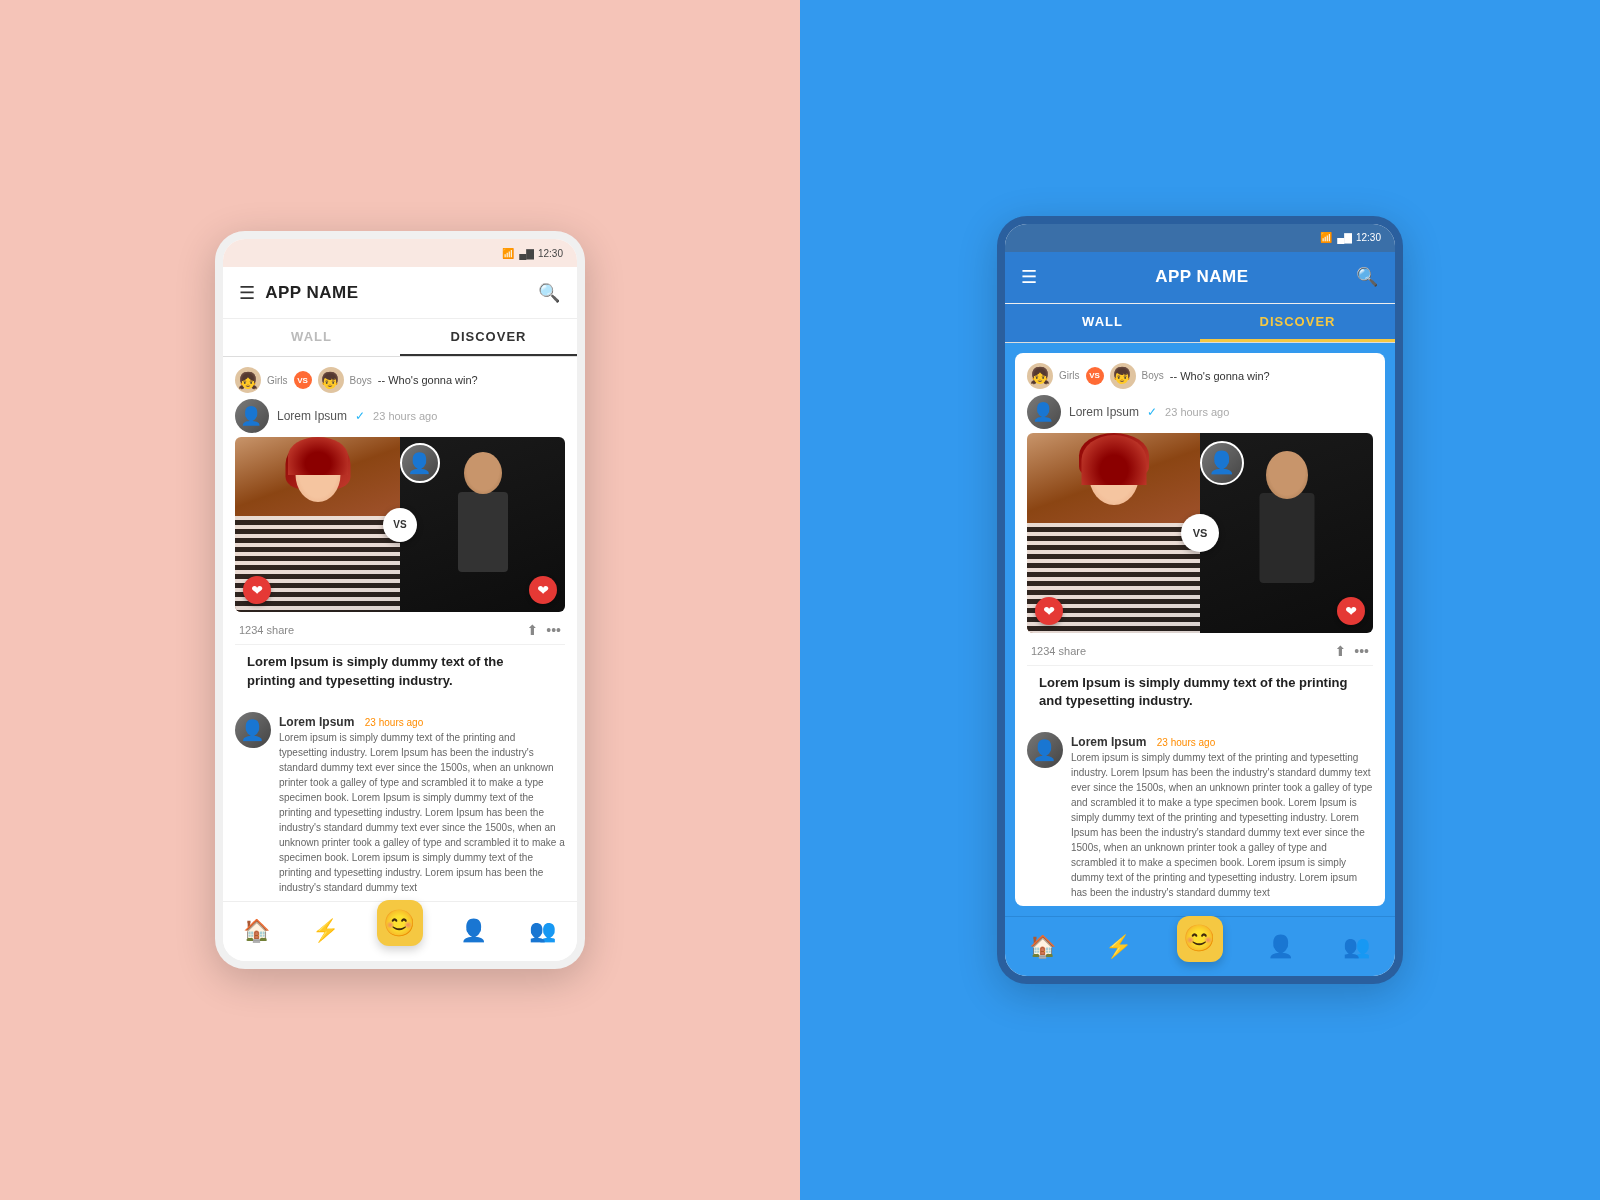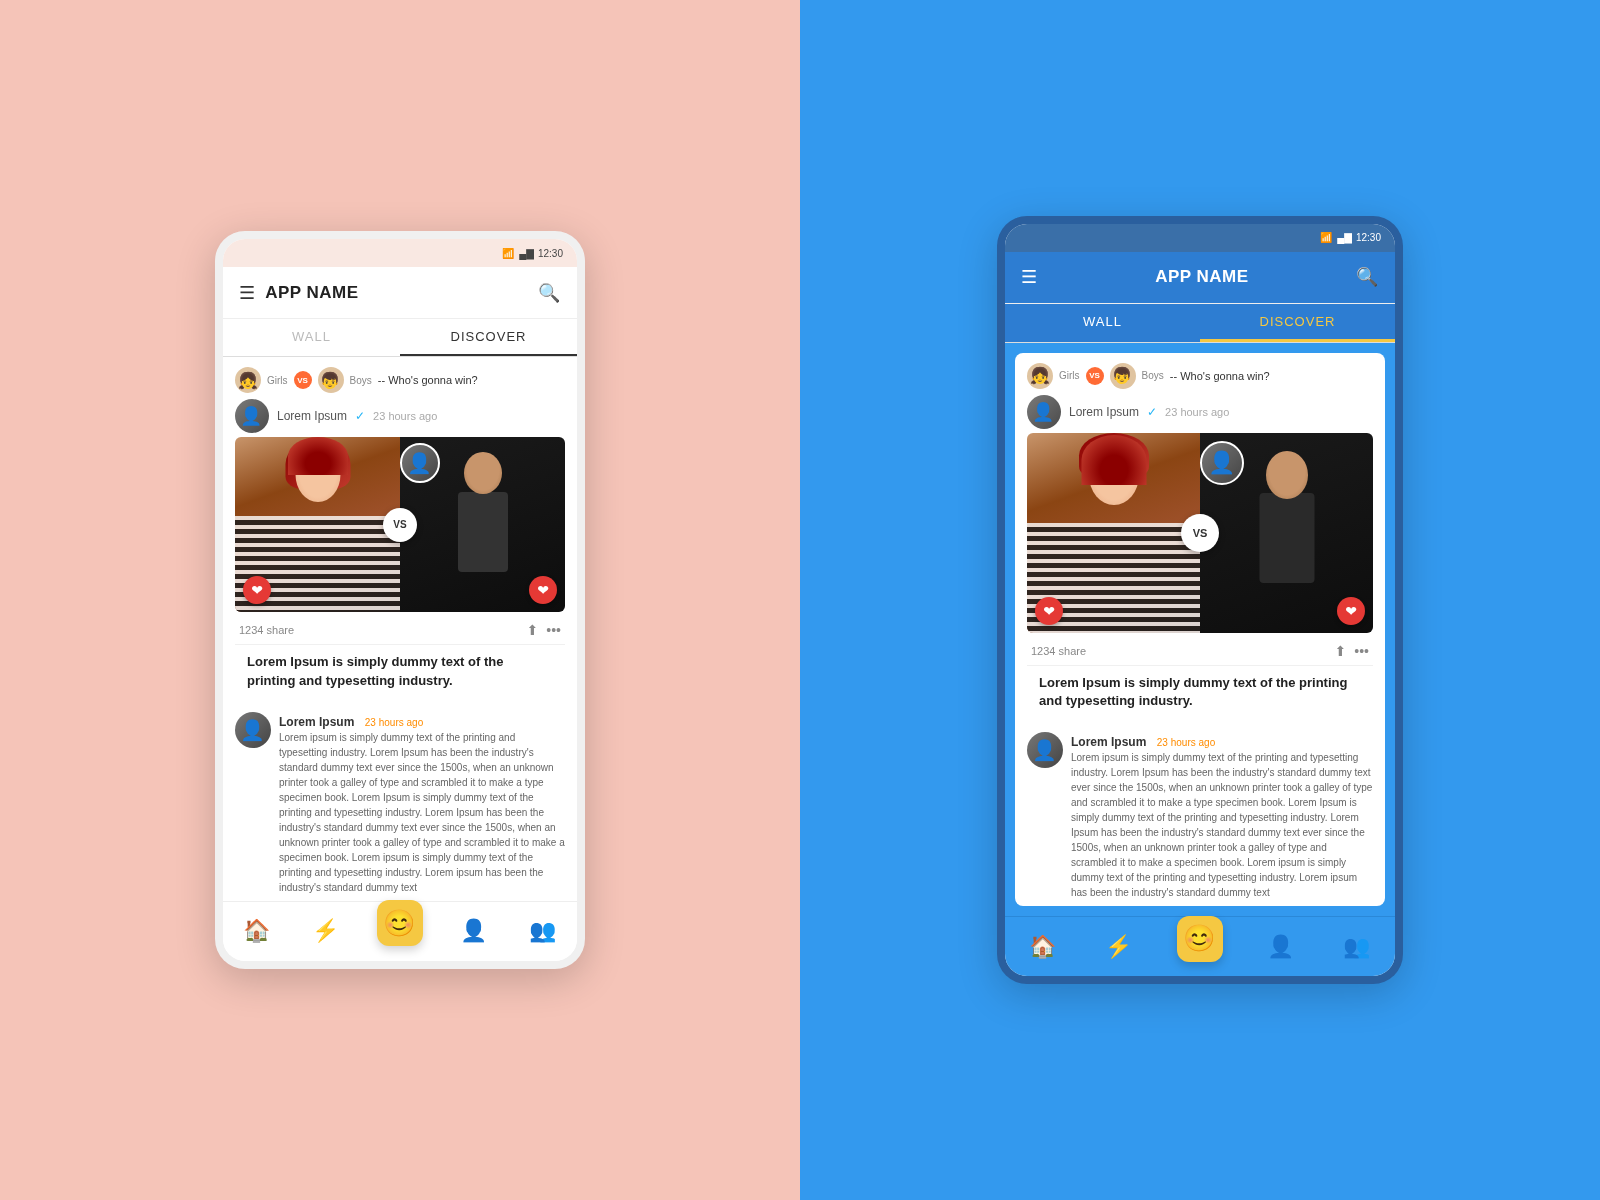--- a/index.html
+++ b/index.html
@@ -91,21 +91,21 @@
     
     .tabs {
       display: flex;
       border-bottom: 1px solid #ddd;
     }
     .tab {
       flex: 1;
       text-align: center;
       padding: 10px 0;
       font-size: 13px;
-      font-weight: 400;
+      font-weight: 700;
       letter-spacing: 1px;
       cursor: pointer;
       color: #aaa;
     }
     .tab.active-light {
       color: #333;
       border-bottom: 2px solid #333;
     }
     .tab.active-dark {
       color: #f5c842;

